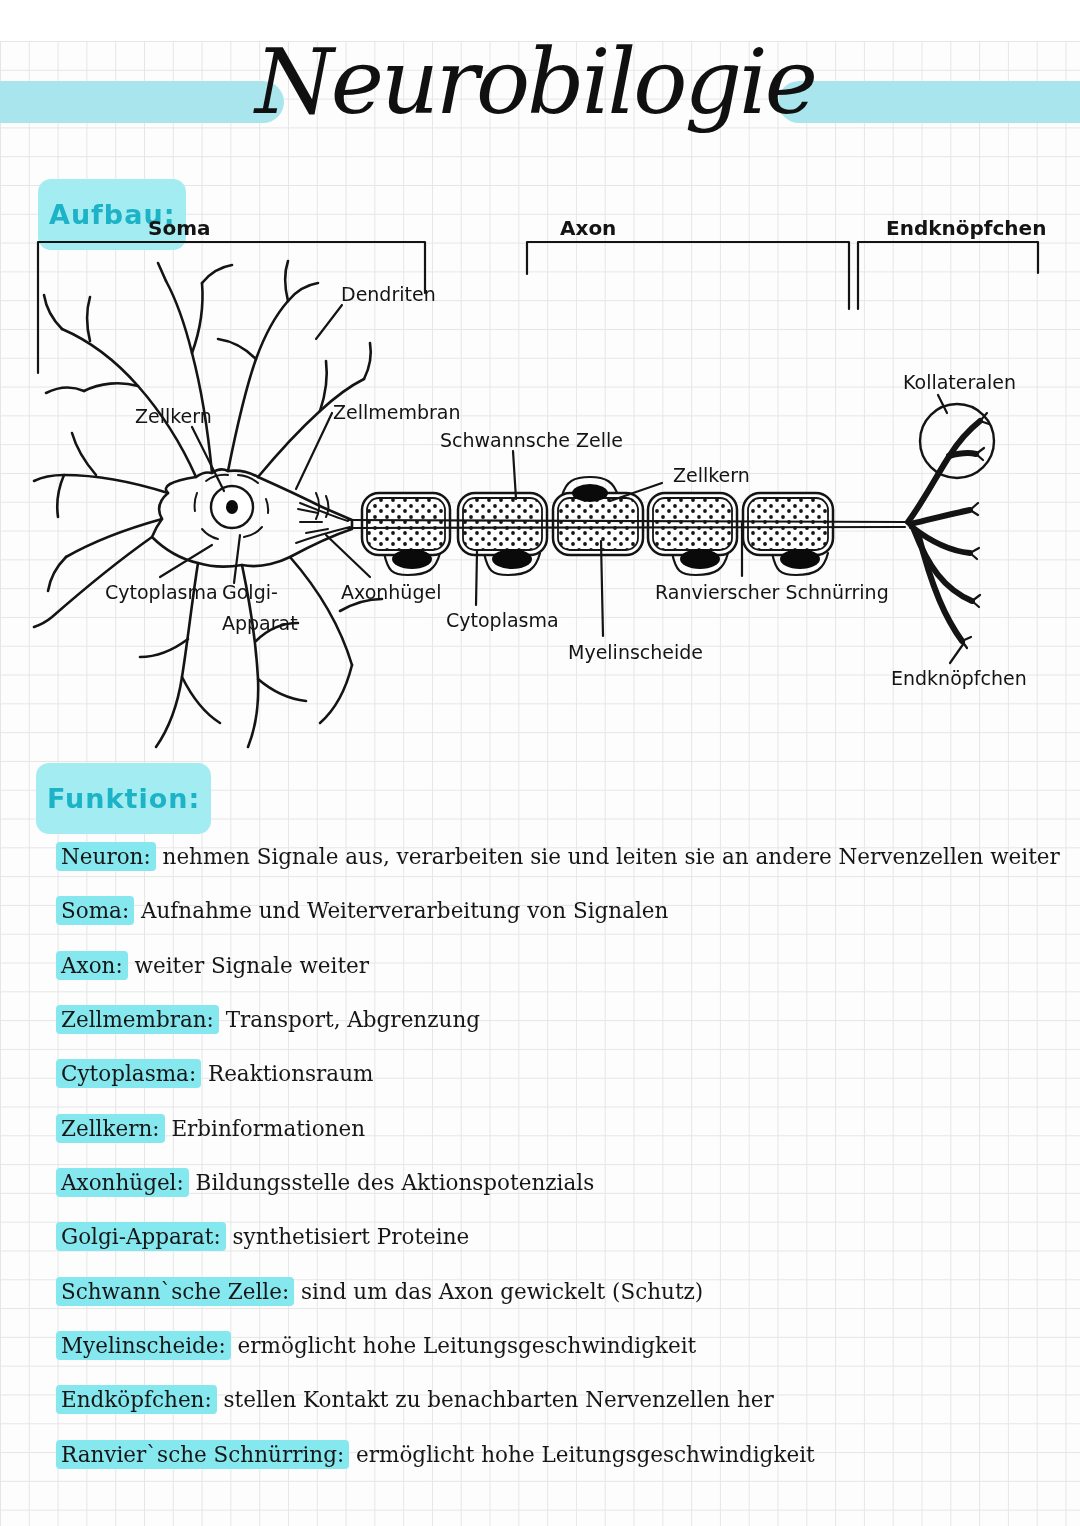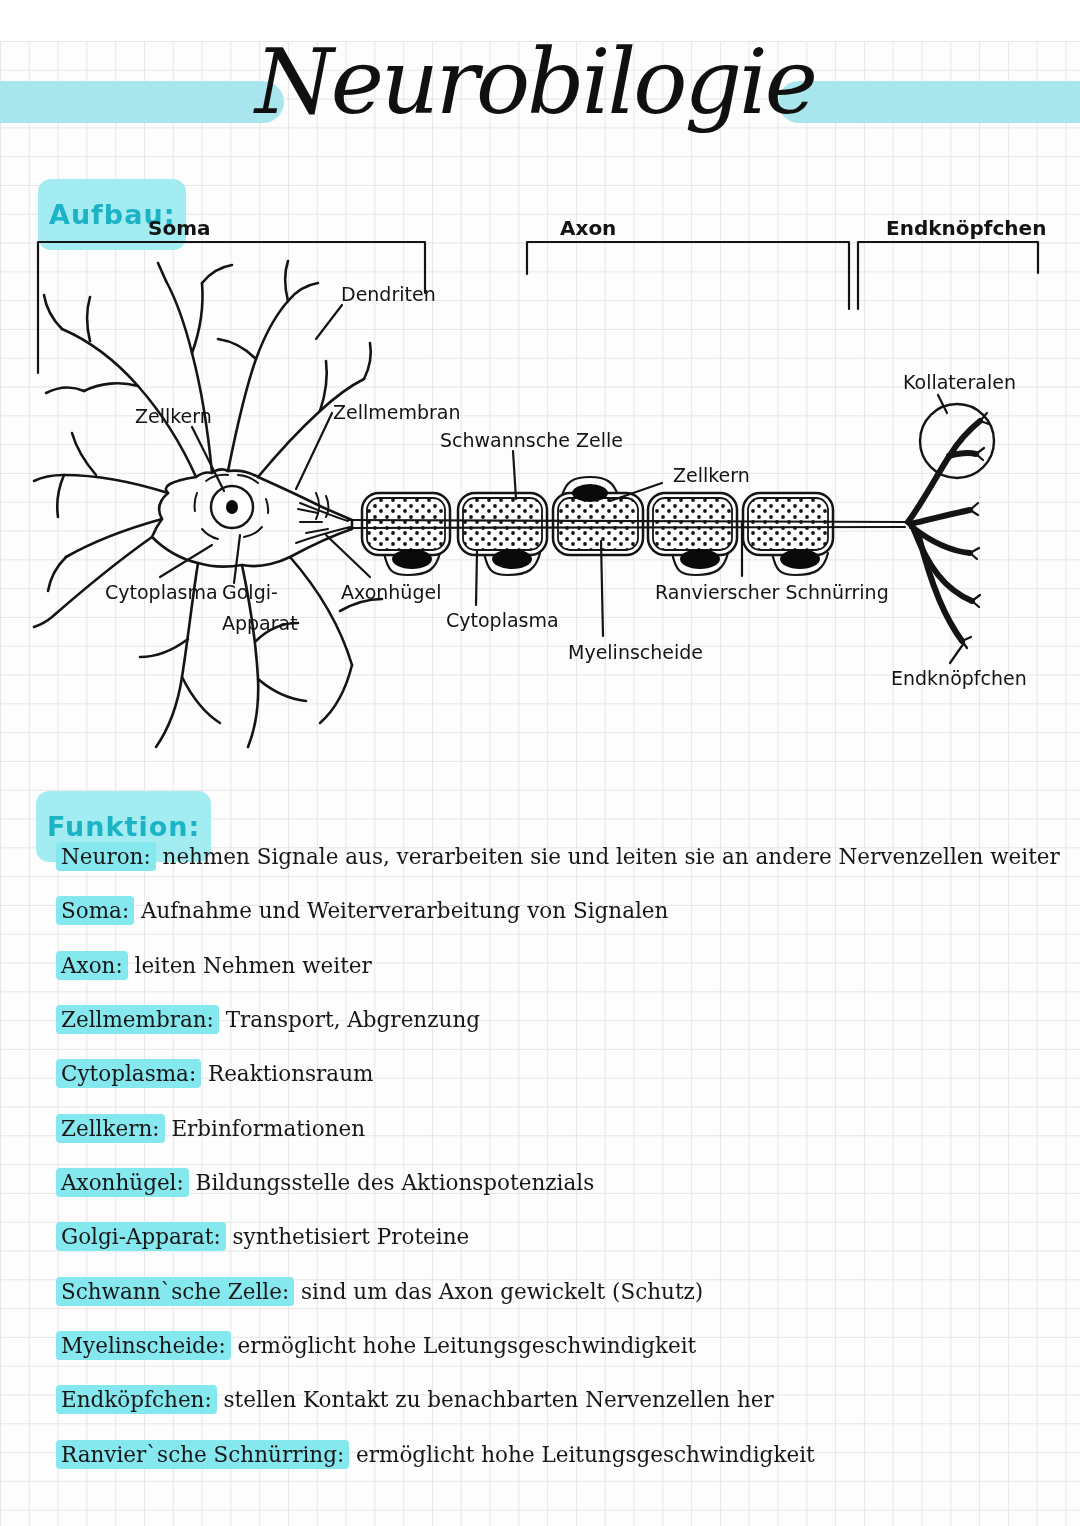--- a/index.html
+++ b/index.html
@@ -10,21 +10,21 @@
     font-family:"DejaVu Sans",sans-serif;margin-top:41px;}
   .bar{position:absolute;top:40px;height:42px;background:#a8e5ec;}
   .bar-left{left:0;width:284px;border-radius:0 21px 21px 0;}
   .bar-right{left:778px;right:0;border-radius:21px 0 0 21px;}
   .main-title{position:absolute;left:235px;width:600px;top:-12px;text-align:center;
     font-family:"DejaVu Serif",serif;font-style:italic;font-size:90px;
     color:#101010;letter-spacing:-3px;}
   .hl-heading{position:absolute;font-weight:bold;font-size:27px;color:#1cb3c7;
     background:#a3ecf2;padding:20px 11px;border-radius:13px;letter-spacing:1px;}
   .h-aufbau{left:38px;top:138px;}
-  .h-funktion{left:36px;top:750px;}
+  .h-funktion{left:36px;top:722px;}
   .defs{position:absolute;left:50px;top:789px;width:1010px;}
   .def-row{height:54.35px;line-height:54.35px;font-family:"DejaVu Serif",serif;
     font-size:21.5px;color:#161616;white-space:nowrap;padding-left:6px;}
   .term{background:#85e8ef;padding:2px 5px;border-radius:4px;}
   svg{position:absolute;left:0;top:0;}
   .sk{stroke:#141414;fill:none;stroke-linecap:round;stroke-linejoin:round;}
   .lbl{font-family:"DejaVu Sans",sans-serif;font-size:19px;fill:#141414;}
   .blbl{font-family:"DejaVu Sans",sans-serif;font-size:20px;fill:#141414;font-weight:bold;}
 </style>
 </head>
@@ -208,21 +208,21 @@
     <text class="lbl" x="655" y="558">Ranvierscher Schnürring</text>
     <text class="lbl" x="903" y="348">Kollateralen</text>
     <text class="lbl" x="891" y="644">Endknöpfchen</text>
   </svg>
 
   <div class="hl-heading h-funktion">Funktion:</div>
 
   <div class="defs">
     <div class="def-row"><span class="term">Neuron:</span><span> nehmen Signale aus, verarbeiten sie und leiten sie an andere Nervenzellen weiter</span></div>
     <div class="def-row"><span class="term">Soma:</span><span> Aufnahme und Weiterverarbeitung von Signalen</span></div>
-    <div class="def-row"><span class="term">Axon:</span><span> leiten Nehmen weiter</span></div>
+    <div class="def-row"><span class="term">Axon:</span><span> weiter Signale weiter</span></div>
     <div class="def-row"><span class="term">Zellmembran:</span><span> Transport, Abgrenzung</span></div>
     <div class="def-row"><span class="term">Cytoplasma:</span><span> Reaktionsraum</span></div>
     <div class="def-row"><span class="term">Zellkern:</span><span> Erbinformationen</span></div>
     <div class="def-row"><span class="term">Axonhügel:</span><span> Bildungsstelle des Aktionspotenzials</span></div>
     <div class="def-row"><span class="term">Golgi-Apparat:</span><span> synthetisiert Proteine</span></div>
     <div class="def-row"><span class="term">Schwann`sche Zelle:</span><span> sind um das Axon gewickelt (Schutz)</span></div>
     <div class="def-row"><span class="term">Myelinscheide:</span><span> ermöglicht hohe Leitungsgeschwindigkeit</span></div>
     <div class="def-row"><span class="term">Endköpfchen:</span><span> stellen Kontakt zu benachbarten Nervenzellen her</span></div>
     <div class="def-row"><span class="term">Ranvier`sche Schnürring:</span><span> ermöglicht hohe Leitungsgeschwindigkeit</span></div>
   </div>

